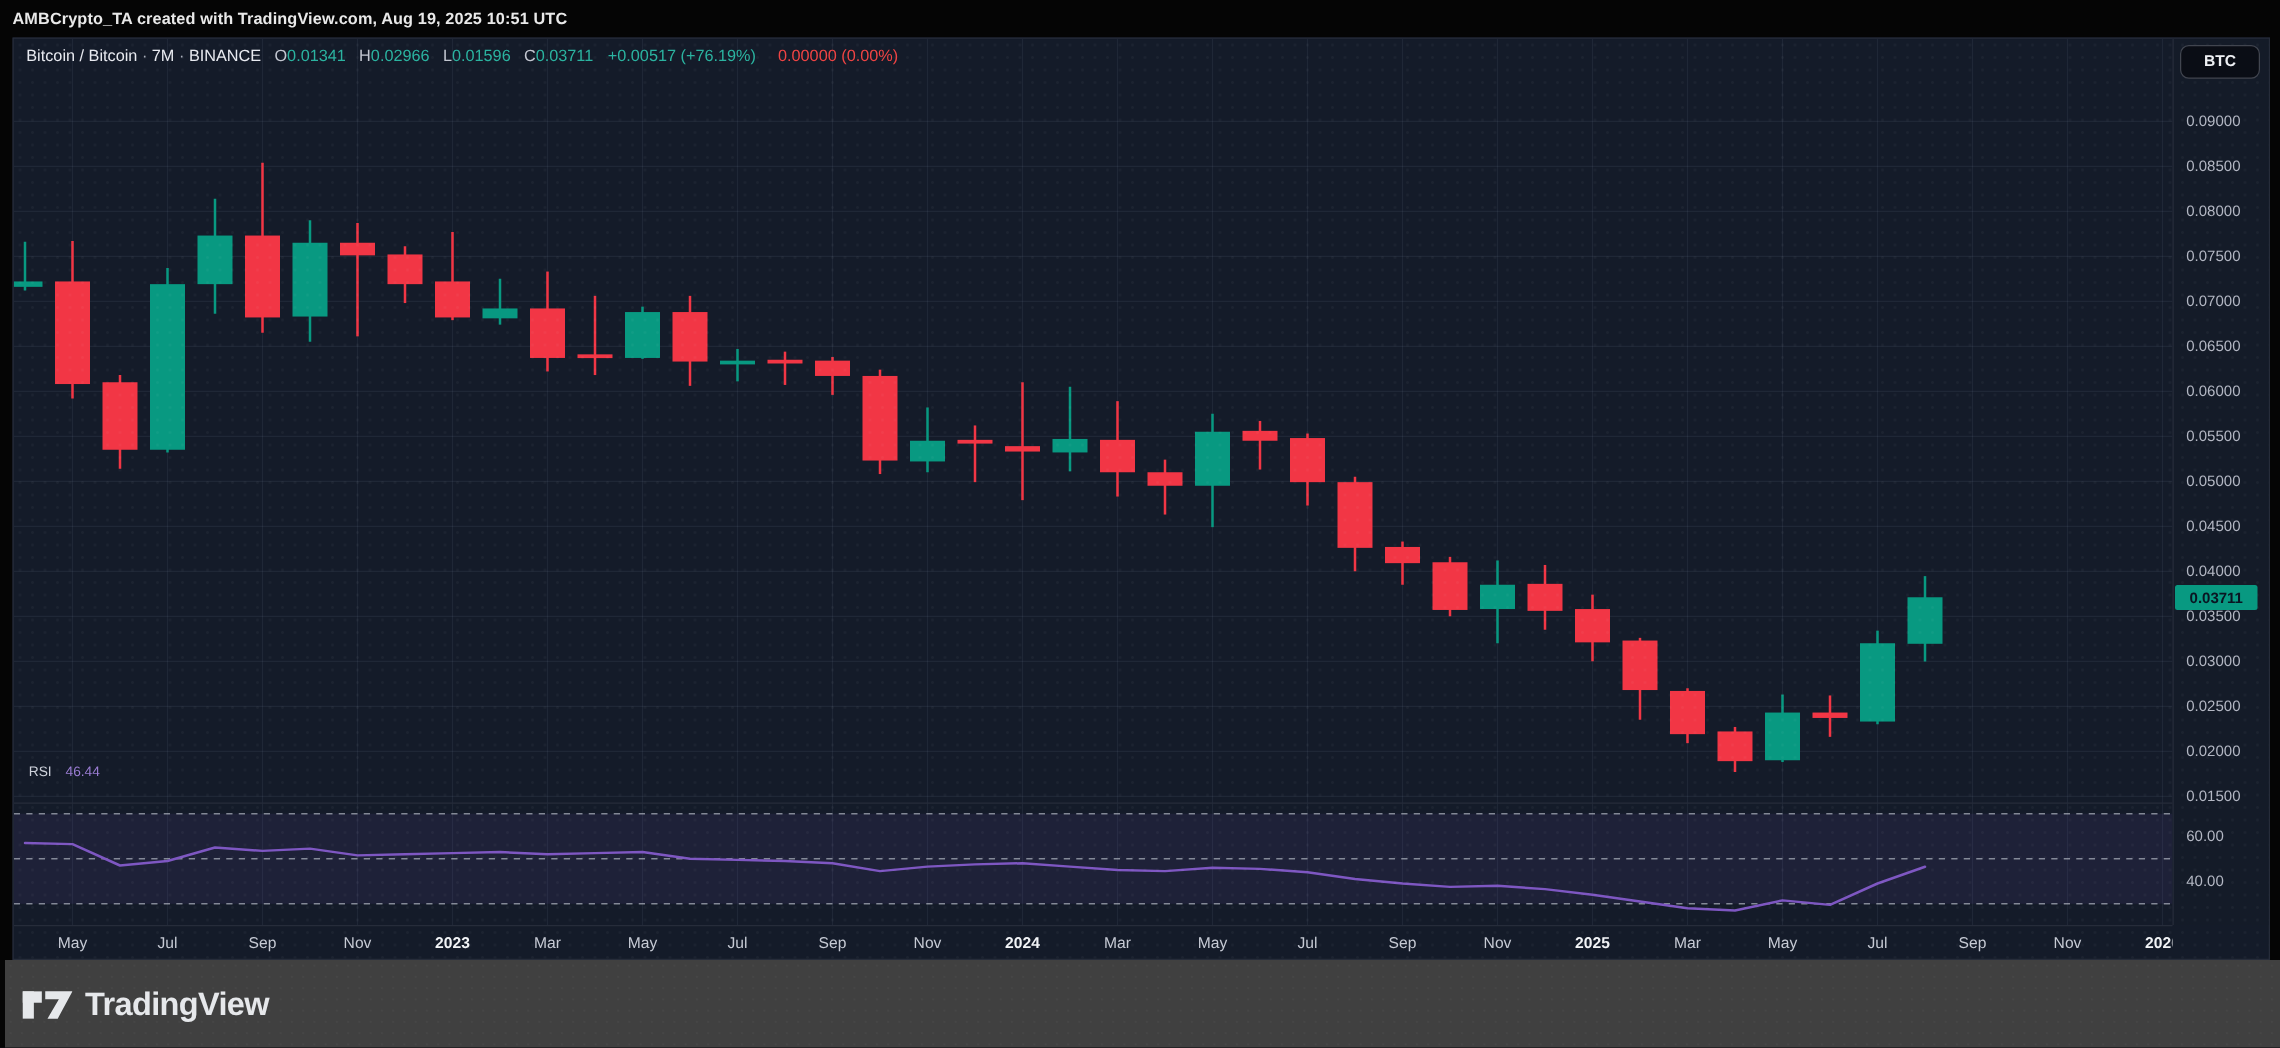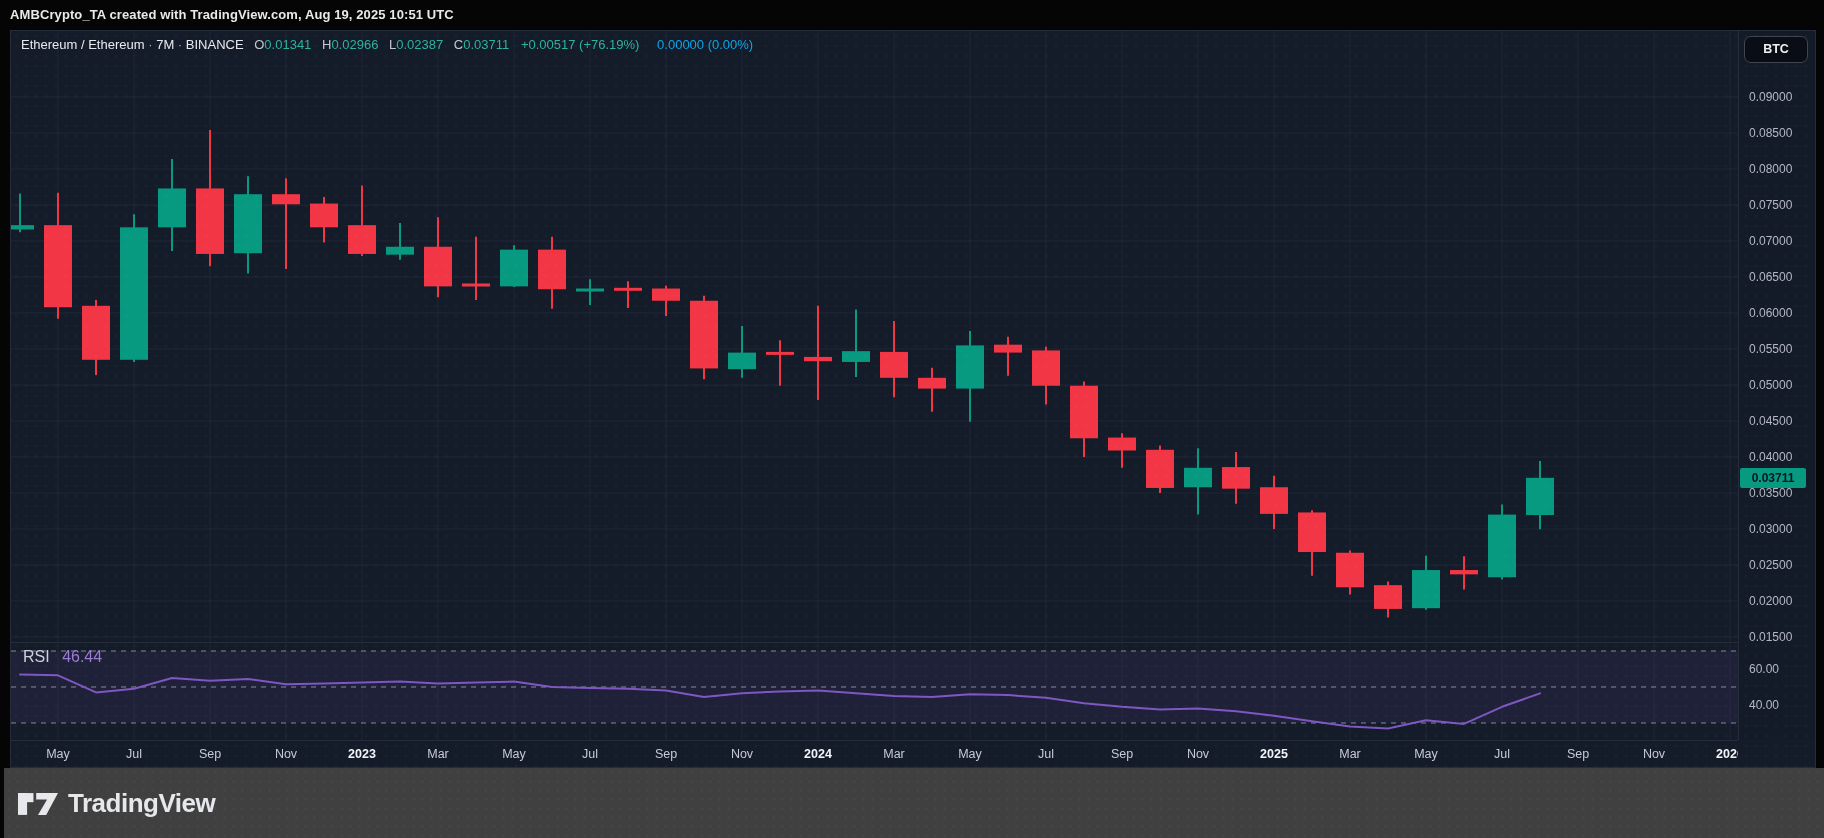--- a/index.html
+++ b/index.html
@@ -12,32 +12,32 @@
   .widget::before { content:""; position:absolute; inset:0; pointer-events:none;
       background-image:radial-gradient(rgba(255,255,255,0.035) 1px, transparent 1.2px);
       background-size:10px 10px; z-index:5; }
   #plot { position:absolute; left:0; top:0; z-index:1; }
   .legend { position:absolute; left:10px; top:6px; z-index:6; font-size:13px; color:#e8eaf0; white-space:nowrap; }
   .legend .sym { color:#e8eaf0; }
   .legend .dim { color:#aab0bc; }
   .legend .lt { color:#c3c7d1; margin-left:7px; }
   .legend .val { color:#2bb3a0; }
   .legend .chg { color:#2bb3a0; margin-left:8px; }
-  .legend .chg2 { color:#0ea5e9; margin-left:14px; }
+  .legend .chg2 { color:#ef4444; margin-left:14px; }
   .price-axis { position:absolute; left:1727px; top:0; width:79px; height:709px;
       border-left:1px solid #262c3a; z-index:4; background:rgba(20,27,41,0.4); }
   .pa-label { position:absolute; left:10px; height:16px; line-height:16px;
       color:#b4b8c4; font-size:12px; }
   .time-axis { position:absolute; left:0; top:709px; width:1727px; height:29px;
       border-top:1px solid #262c3a; z-index:4; overflow:hidden; }
   .ta-label { position:absolute; top:6px; transform:translateX(-50%);
       color:#c6cad4; font-size:12.5px; white-space:nowrap; }
   .ta-label.year { color:#f2f4f7; font-weight:bold; }
   .pane-sep { position:absolute; left:0; top:611px; width:1727px; height:1px; background:#262c3a; z-index:3; }
-  .rsi-legend { position:absolute; left:12px; top:617px; z-index:6; font-size:16px; white-space:nowrap; }
+  .rsi-legend { position:absolute; left:12px; top:581px; z-index:6; font-size:11px; white-space:nowrap; }
   .rsi-legend .rsi-name { color:#cdd1da; }
   .rsi-legend .rsi-val { color:#9b7dd4; margin-left:8px; }
   .btc-button { position:absolute; left:1733px; top:5px; width:64px; height:27px; z-index:7;
       background:#0a0d15; border:1.5px solid #41454f; border-radius:7px;
       color:#eef0f4; font-size:12.5px; font-weight:bold; text-align:center; line-height:24px; cursor:pointer; }
   .last-price { position:absolute; left:1729px; top:437px; width:66px; height:20px; z-index:7;
       background:#089981; border-radius:2px; color:#0a1522; font-size:12px; font-weight:bold;
       text-align:center; line-height:20px; }
   .footer { position:absolute; left:4px; top:768px; width:1824px; height:70px; background:#404040; }
   .footer::before { content:""; position:absolute; inset:0; pointer-events:none;
@@ -179,28 +179,28 @@
       <line x1="1453" y1="525.3599999999999" x2="1453" y2="558.4799999999999" stroke="#f23645" stroke-width="2"></line>
       <rect x="1439" y="539.04" width="28" height="4.319999999999936" fill="#f23645"></rect>
       <line x1="1491" y1="473.52" x2="1491" y2="548.4000000000001" stroke="#089981" stroke-width="2"></line>
       <rect x="1477" y="483.59999999999997" width="28" height="62.64000000000004" fill="#089981"></rect>
       <line x1="1529" y1="429.888" x2="1529" y2="498.216" stroke="#089981" stroke-width="2"></line>
       <rect x="1515" y="446.808" width="28" height="37.22399999999993" fill="#089981"></rect>
       <polyline points="9,643.4 47,644.3 85,661.4 123,657.8 161,647.0 199,649.7 237,647.9 275,653.3 313,652.4 351,651.5 389,650.6 427,652.4 465,651.5 503,650.6 541,656.0 579,656.9 617,657.8 655,659.6 693,665.9 731,662.3 769,660.5 807,659.6 845,662.3 883,665.0 921,665.9 959,663.2 997,664.1 1035,666.8 1073,672.2 1111,675.8 1149,678.5 1187,677.6 1225,680.3 1263,684.8 1301,690.2 1339,695.6 1377,697.4 1415,689.3 1453,692.9 1491,675.8 1529,662.4" fill="none" stroke="#7e57c2" stroke-width="2" stroke-linejoin="round" stroke-linecap="round"></polyline>
     </svg>
 
   <div class="legend">
-    <span class="sym">Ethereum / Ethereum</span>
+    <span class="sym">Bitcoin / Bitcoin</span>
     <span class="dim"> </span><span class="dim">·</span>
     <span class="dim"> </span><span class="sym">7M</span>
     <span class="dim"> </span><span class="dim">·</span>
     <span class="dim"> </span><span class="sym">BINANCE</span>
     <span class="lt">O</span><span class="val">0.01341</span>
     <span class="lt">H</span><span class="val">0.02966</span>
-    <span class="lt">L</span><span class="val">0.02387</span>
+    <span class="lt">L</span><span class="val">0.01596</span>
     <span class="lt">C</span><span class="val">0.03711</span>
     <span class="chg">+0.00517 (+76.19%)</span>
     <span class="chg2">0.00000 (0.00%)</span>
   </div>
 
   <div class="btc-button">BTC</div>
 
   <div class="price-axis" id="price-axis">
       <div class="pa-label" style="top: 58px;">0.09000</div>
       <div class="pa-label" style="top: 94px;">0.08500</div>

